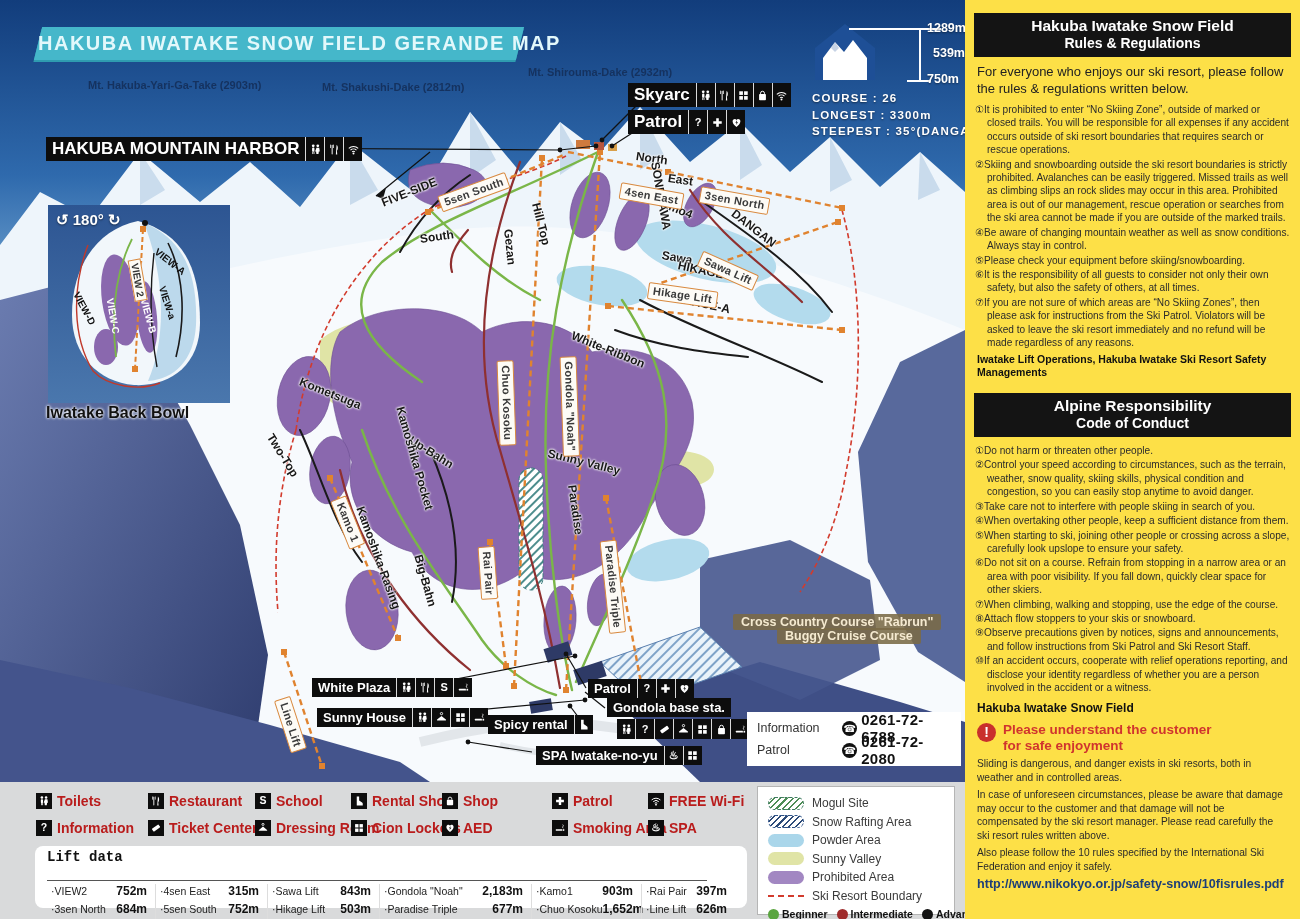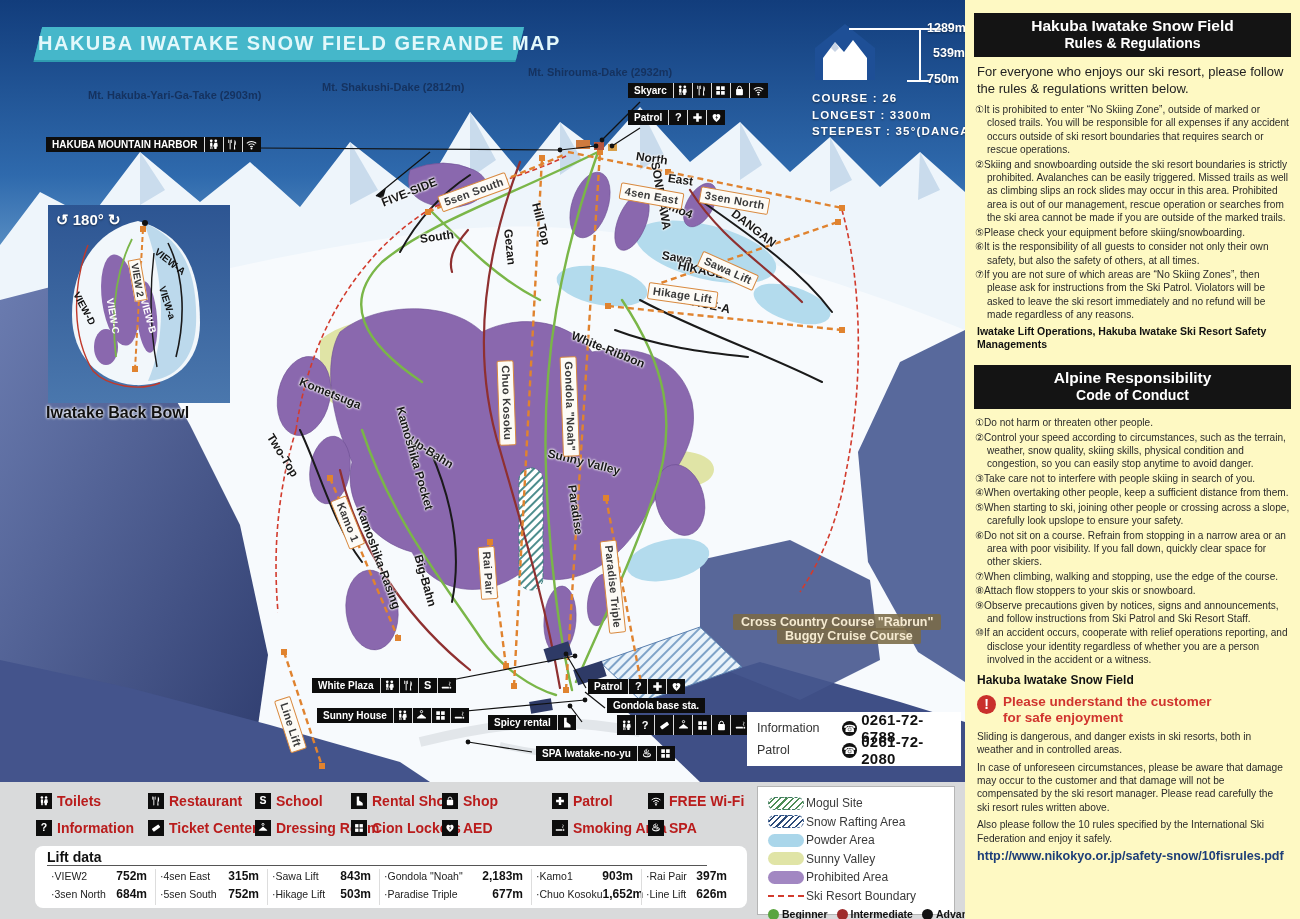--- a/index.html
+++ b/index.html
@@ -19,22 +19,22 @@
   
   .elev{position:absolute;left:815px;top:24px;width:150px;height:64px;color:#fff;}
   .elev .mline{position:absolute;background:#fff;}
   .elev .lbl{position:absolute;font-weight:bold;font-size:12.5px;text-shadow:0 1px 2px rgba(0,0,0,.45);}
   .stats{position:absolute;left:812px;top:90px;color:#fff;font-weight:bold;font-size:11.5px;
          letter-spacing:1.2px;line-height:1.45;text-shadow:0 1px 2px rgba(0,0,0,.5);white-space:nowrap;}
 
   
   .fac{position:absolute;display:inline-flex;flex-direction:column;align-items:flex-start;transform-origin:0 50%;}
   .fac .rowline{display:inline-flex;align-items:stretch;background:#0d0d0d;color:#fff;}
-  .fac .txt{font-weight:bold;font-size:10px;padding:2px 6px;white-space:nowrap;}
-  .fac.big .txt{font-size:10px;text-align:right;}
+  .fac .txt{font-weight:bold;font-size:13px;padding:2px 6px;white-space:nowrap;}
+  .fac.big .txt{font-size:17px;text-align:right;}
   .ic{width:18px;display:flex;align-items:center;justify-content:center;background:#0d0d0d;
       border-left:1px solid rgba(255,255,255,.85);}
   .ic svg{display:block;}
   .ic .tx{color:#fff;font-weight:bold;font-size:11px;line-height:1;}
   .fac .icons2{display:inline-flex;background:#0d0d0d;margin-top:2px;margin-left:10px;height:20px;}
   .fac .icons2 .ic:first-child{border-left:none;}
 
   
   .runlbl{position:absolute;font-size:12px;font-weight:bold;color:#181818;white-space:nowrap;
           transform-origin:0 50%;text-shadow:0 0 2px #fff,0 0 2px #fff,0 0 3px #fff;}
@@ -71,45 +71,45 @@
                 align-items:center;}
   .legend-icons .item{display:flex;align-items:center;gap:5px;}
   .legend-icons .box{width:16px;height:16px;background:#0d0d0d;display:flex;align-items:center;
                      justify-content:center;flex:0 0 auto;}
   .legend-icons .box .tx{color:#fff;font-weight:bold;font-size:10.5px;line-height:1;}
   .legend-icons .lab{font-size:14px;font-weight:bold;color:#b91c1c;white-space:nowrap;}
 
   .lift-box{position:absolute;left:35px;top:64px;width:712px;height:62px;background:#fff;
             border-radius:8px;padding:3px 12px;box-sizing:border-box;}
   .lift-box .title{font-size:14px;font-weight:bold;color:#111;border-bottom:1.5px solid #555;
-                   padding-bottom:0;width:96%;}
+                   padding-bottom:15px;width:96%;font-family:Liberation Mono, monospace;}
   .lift-rows{margin-top:3px;}
   .lift-row{display:grid;grid-template-columns:108px 112px 112px 152px 110px 94px;}
   .lift-row .pair{display:flex;justify-content:space-between;align-items:baseline;padding:0 8px 0 4px;
                   border-left:1px solid #ddd;height:18px;}
   .lift-row .pair:first-child{border-left:none;}
   .lift-row .nm{font-size:10.5px;color:#222;white-space:nowrap;}
   .lift-row .ln{font-size:12px;font-weight:bold;color:#111;white-space:nowrap;}
 
   .area-legend{position:absolute;left:757px;top:4px;width:198px;height:129px;background:#fff;
                border:1px solid #b5b5b5;padding:7px 10px;box-sizing:border-box;}
-  .area-legend .row{display:flex;align-items:center;height:18.5px;gap:2px;}
+  .area-legend .row{display:flex;align-items:center;height:18.5px;gap:8px;}
   .pill{width:36px;height:13px;border-radius:7px;flex:0 0 auto;box-sizing:border-box;}
   .pill.hatch-green{background:repeating-linear-gradient(135deg,#fff 0 3px,#4d8d55 3px 4.5px);
                     border:1px dashed #3e7a61;}
   .pill.hatch-navy{background:repeating-linear-gradient(135deg,#fff 0 3px,#2c4a78 3px 4.5px);
                    border:1px dashed #31568c;}
   .dashline{width:36px;border-top:2px dashed #d23b2d;flex:0 0 auto;}
   .area-legend .lab{font-size:12px;color:#3a3a3a;white-space:nowrap;}
   .diff-row{display:flex;gap:9px;margin-top:3px;}
   .diff{display:flex;align-items:center;gap:3px;font-size:10.5px;font-weight:bold;color:#111;}
   .dot{width:11px;height:11px;border-radius:50%;flex:0 0 auto;}
 
   
-  .panel{position:absolute;left:965px;top:0;width:335px;height:919px;background:#fef9c3;box-sizing:border-box;}
+  .panel{position:absolute;left:965px;top:0;width:335px;height:919px;background:#fde047;box-sizing:border-box;}
   .p-header{background:#141414;color:#fff;text-align:center;margin:13px 9px 7px;padding:3px 2px 5px;}
   .p-header .l1{font-size:15.5px;font-weight:bold;line-height:1.25;}
   .p-header .l2{font-size:14px;font-weight:bold;line-height:1.2;}
   .p-intro{margin:0 12px 5px;font-size:13px;color:#222;line-height:1.3;}
   .p-list{margin:0 10px;padding:0;list-style:none;}
   .p-list li{font-size:10.1px;line-height:1.33;color:#2b2b2b;padding-left:12px;text-indent:-12px;
              margin-bottom:1px;}
   .p-foot{margin:3px 12px 0;font-size:10.5px;font-weight:bold;color:#111;line-height:1.3;}
   .p-foot2{margin:6px 12px 0;font-size:12px;font-weight:bold;color:#111;}
   .red-head{display:flex;gap:7px;margin:7px 12px 4px;align-items:flex-start;}
@@ -301,21 +301,21 @@
         <circle cx="468" cy="742" r="2.4"></circle>
         <path d="M376,196 l10,-8 l-3,11 z"></path>
       </g>
     </svg>
 
     <div class="banner">
       <span class="t">HAKUBA IWATAKE SNOW FIELD GERANDE MAP</span>
     </div>
 
     <div id="peaks">
-        <span class="peak" style="left: 88px; top: 89px;">Mt. Hakuba-Yari-Ga-Take (2903m)</span>
+        <span class="peak" style="left: 88px; top: 79px;">Mt. Hakuba-Yari-Ga-Take (2903m)</span>
         <span class="peak" style="left: 322px; top: 81px;">Mt. Shakushi-Dake (2812m)</span>
         <span class="peak" style="left: 528px; top: 66px;">Mt. Shirouma-Dake (2932m)</span>
       </div>
 
     <div class="elev">
       <svg width="60" height="56" viewBox="0 0 60 56">
         <path d="M30,0 L60,24 L60,56 L0,56 L0,24 Z" fill="#1e4f96"></path>
         <path d="M8,34 L20,18 L29,28 L38,16 L52,34 L52,56 L8,56 Z" fill="#fff"></path>
         <path d="M20,18 L24,24 L20,28 L16,24 Z" fill="#1e4f96" opacity=".25"></path>
       </svg>
@@ -938,20 +938,21 @@
 
   <div class="panel">
     <div class="p-header">
       <div class="l1">Hakuba Iwatake Snow Field</div>
       <div class="l2">Rules &amp; Regulations</div>
     </div>
     <div class="p-intro">For everyone who enjoys our ski resort, please follow the rules &amp; regulations written below.</div>
     <ul class="p-list" id="rules-list">
         <li>①It is prohibited to enter “No Skiing Zone”, outside of marked or closed trails. You will be responsible for all expenses if any accident occurs outside of ski resort boundaries that requires search or rescue operations.</li>
         <li>②Skiing and snowboarding outside the ski resort boundaries is strictly prohibited. Avalanches can be easily triggered. Missed trails as well as climbing slips an rock slides may occur in this area. Prohibited area is out of our management, rescue operation or searches from the ski area cannot be made if you are outside of the marked trails.</li>
+        <li>④Be aware of changing mountain weather as well as snow conditions. Always stay in control.</li>
         <li>⑤Please check your equipment before skiing/snowboarding.</li>
         <li>⑥It is the responsibility of all guests to consider not only their own safety, but also the safety of others, at all times.</li>
         <li>⑦If you are not sure of which areas are “No Skiing Zones”, then please ask for instructions from the Ski Patrol. Violators will be asked to leave the ski resort immediately and no refund will be made regardless of any reasons.</li>
       </ul>
     <div class="p-foot">Iwatake Lift Operations, Hakuba Iwatake Ski Resort Safety Managements</div>
 
     <div class="p-header">
       <div class="l1">Alpine Responsibility</div>
       <div class="l2">Code of Conduct</div>
     </div>

